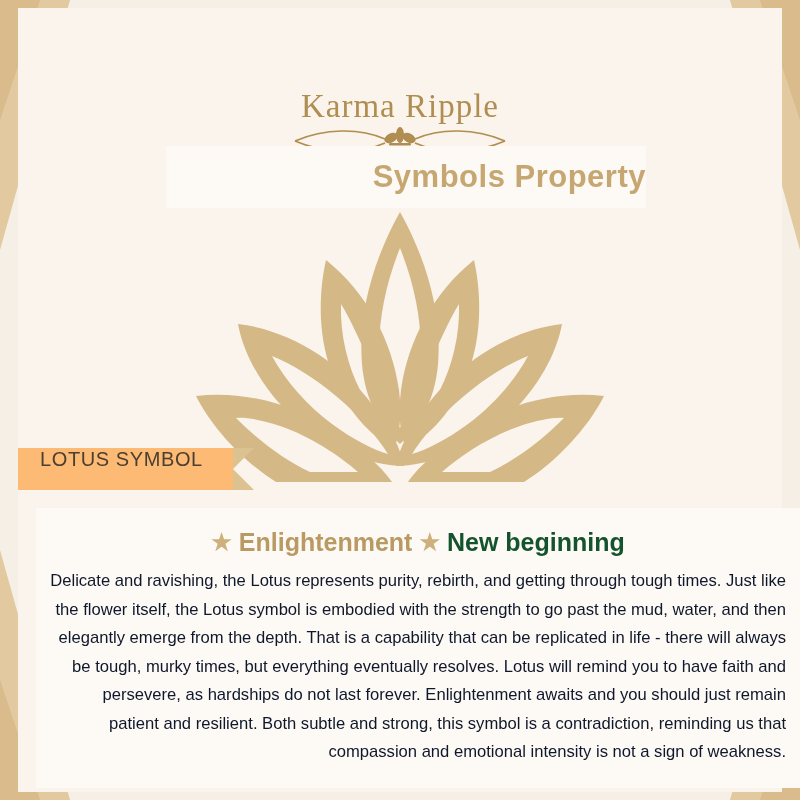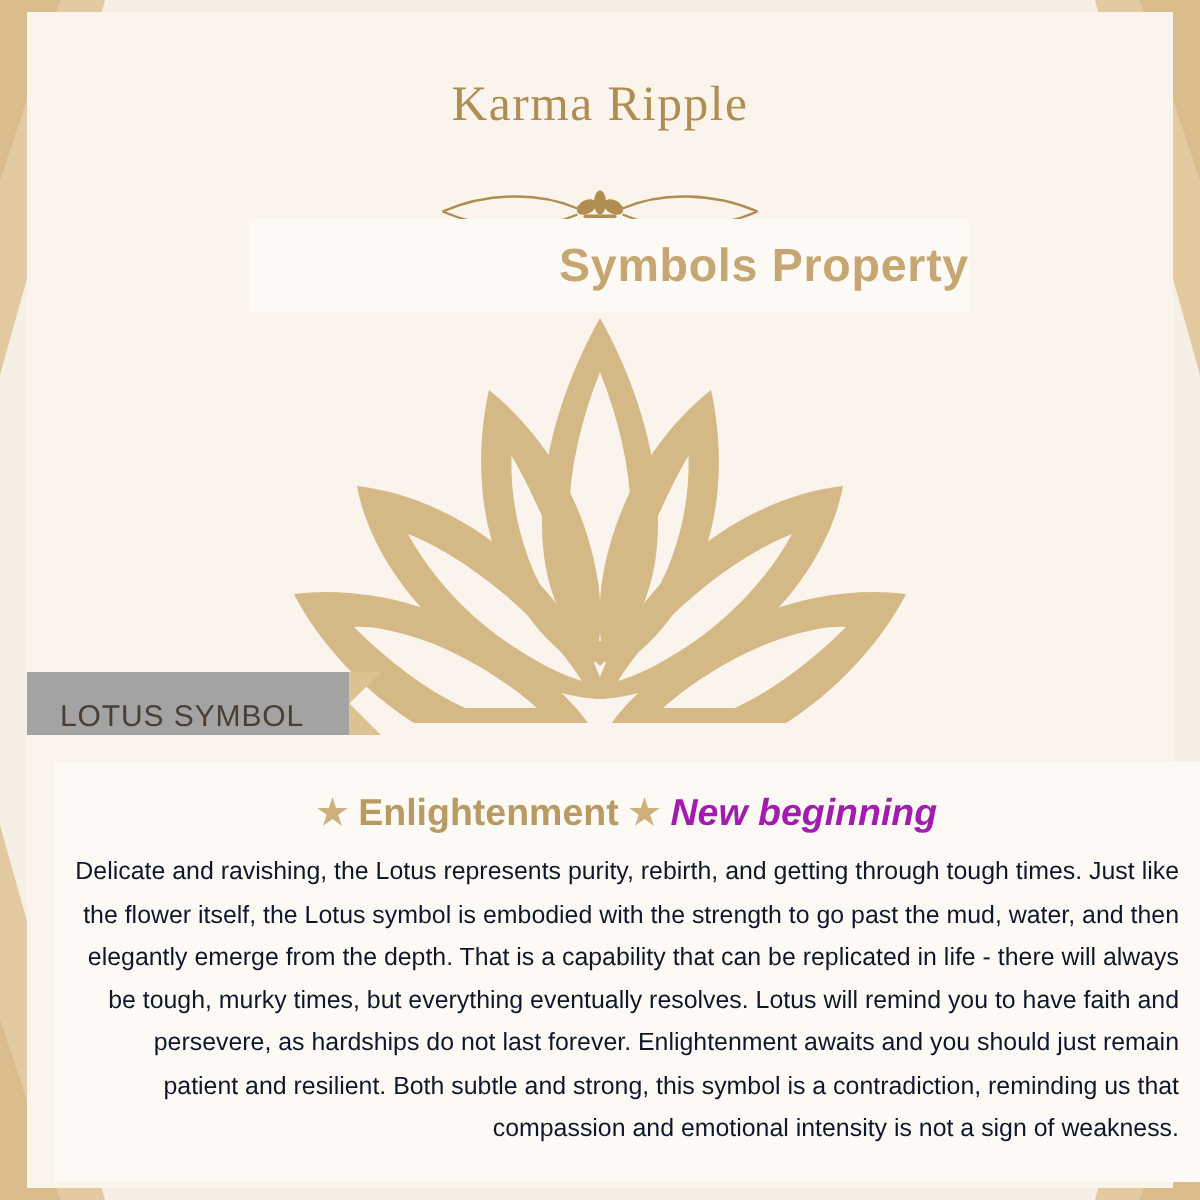--- a/index.html
+++ b/index.html
@@ -113,20 +113,21 @@
     width: 764px;
     text-align: center;
   }
   .brand-text {
     font-family: "Liberation Serif", serif;
     font-size: 33px;
     color: #b08d50;
     letter-spacing: 1px;
     display: inline-block;
     position: relative;
+    margin-top: 36px;
   }
   .brand-ornament {
     position: absolute;
     left: 50%;
     top: 74px;
     transform: translateX(-50%);
   }
 
   
   .title-band {
@@ -156,23 +157,23 @@
     width: 764px;
     text-align: center;
   }
 
   
   .ribbon {
     position: absolute;
     left: 0;
     top: 440px;
     height: 42px;
-    background: #a3a3a3;
+    background: #fdba74;
     display: flex;
-    align-items: flex-end;
+    align-items: flex-start;
     padding-left: 22px;
     padding-right: 30px;
     z-index: 5;
   }
   .ribbon-text {
     font-size: 20px;
     color: #4a3f33;
     letter-spacing: 0.6px;
   }
   .ribbon-notch {
@@ -205,22 +206,21 @@
     color: #b89a62;
     font-family: "Liberation Sans", sans-serif;
     white-space: nowrap;
   }
   .subtitle .star {
     color: #cdb07c;
     font-size: 23px;
     vertical-align: 1px;
   }
   .subtitle .part2 {
-    color: #a21caf;
-    font-style: italic;
+    color: #14532d;
   }
 
   .body-text {
     margin: 0;
     padding: 4px 14px 0 14px;
     font-size: 16.6px;
     line-height: 1.72;
     color: #0f172a;
     text-align: right;
     font-family: Liberation Sans, sans-serif;

